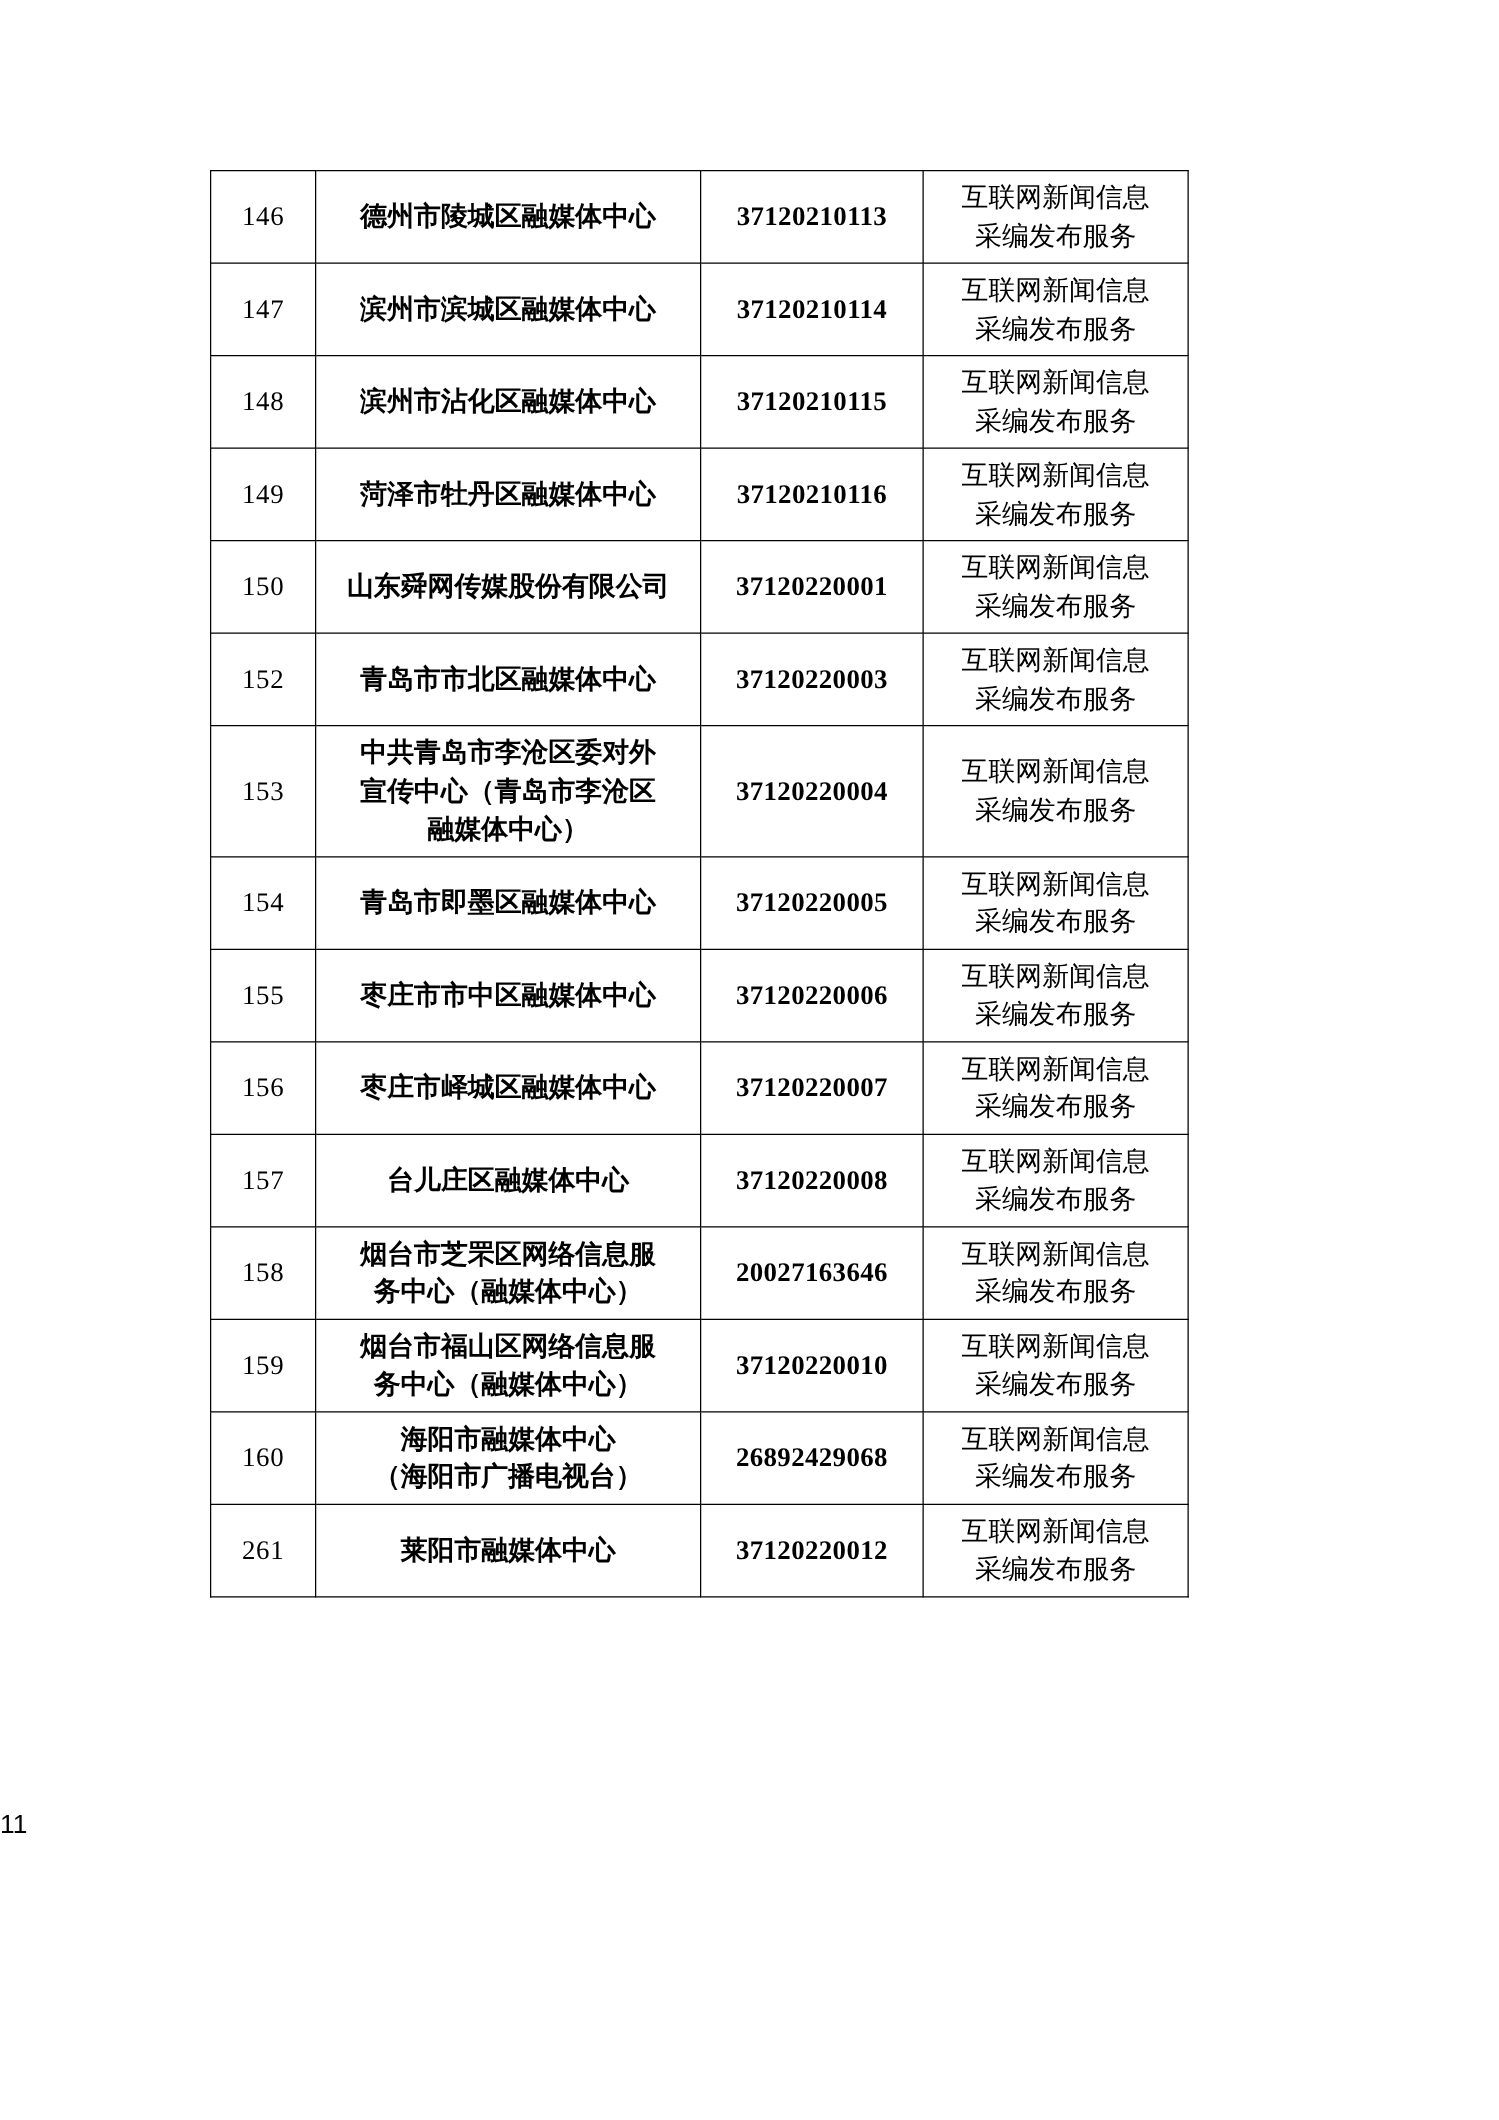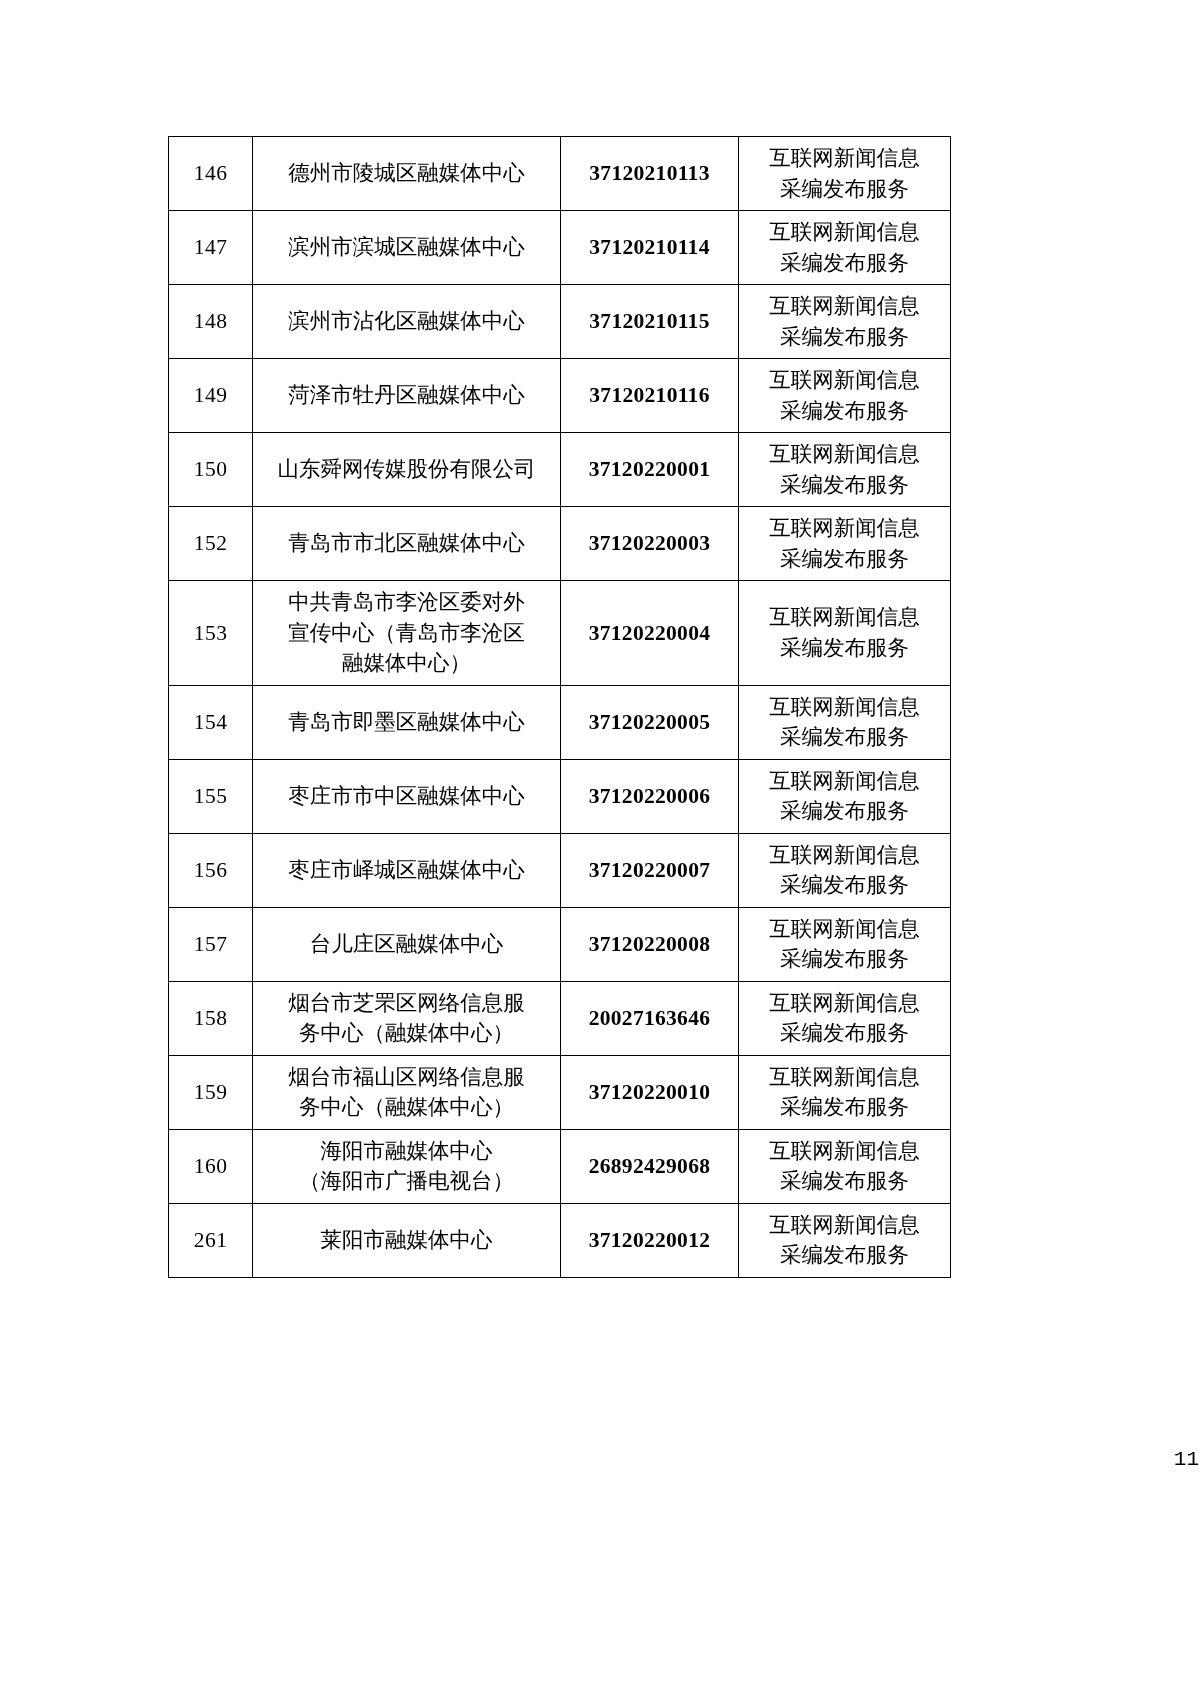--- a/index.html
+++ b/index.html
@@ -56,31 +56,31 @@
   }
   td.cell-code {
     font-size: 21.5px;
     letter-spacing: 0.3px;
     font-weight: bold;
   }
   td.cell-svc {
     font-size: 21.5px;
     line-height: 1.45;
   }
-  .nm-line { display: block; white-space: nowrap; }
+  .nm-line { display: block; white-space: nowrap; font-weight: bold; }
   .svc-line { display: block; white-space: nowrap; }
 
   .page-number {
     position: absolute;
     left: 0;
     right: 0;
     top: 1448px;
-    text-align: right;
+    text-align: left;
     font-size: 21px;
-    font-family: Liberation Mono, monospace;
+    font-family: Liberation Sans, sans-serif;
   }
 </style>
 </head>
 <body>
 
 <div class="page">
   <div class="table-wrap">
     <table class="reg-table">
       <colgroup>
         <col class="c-no">

